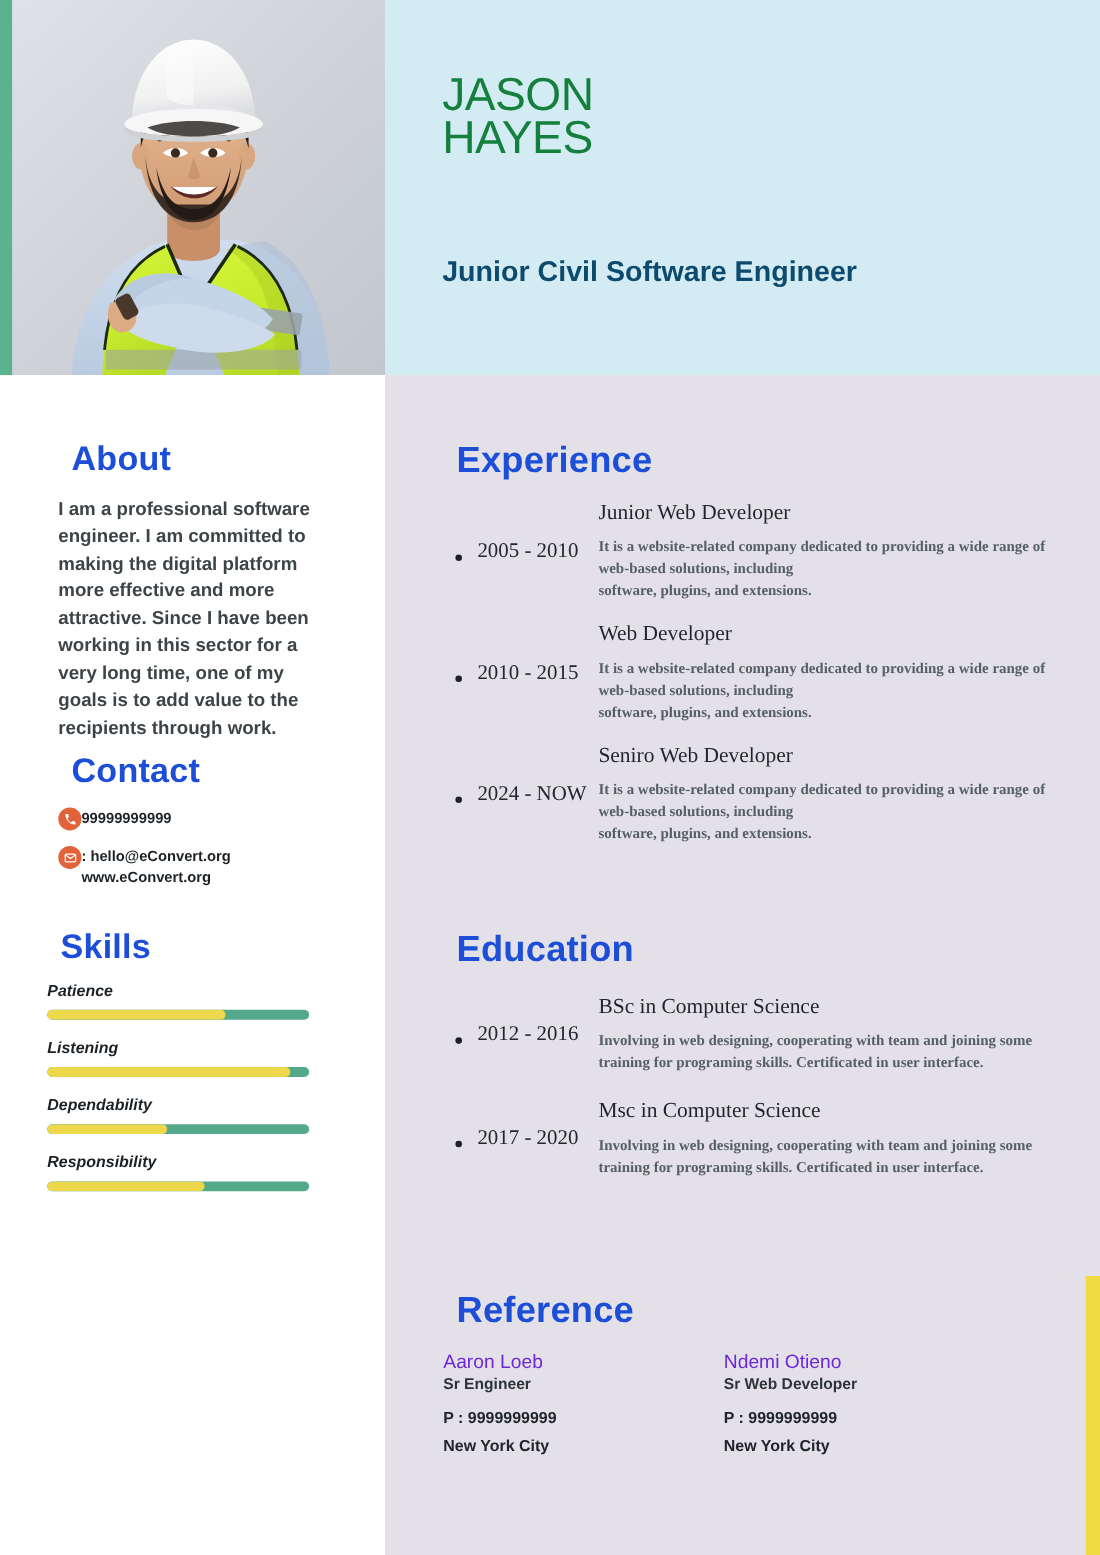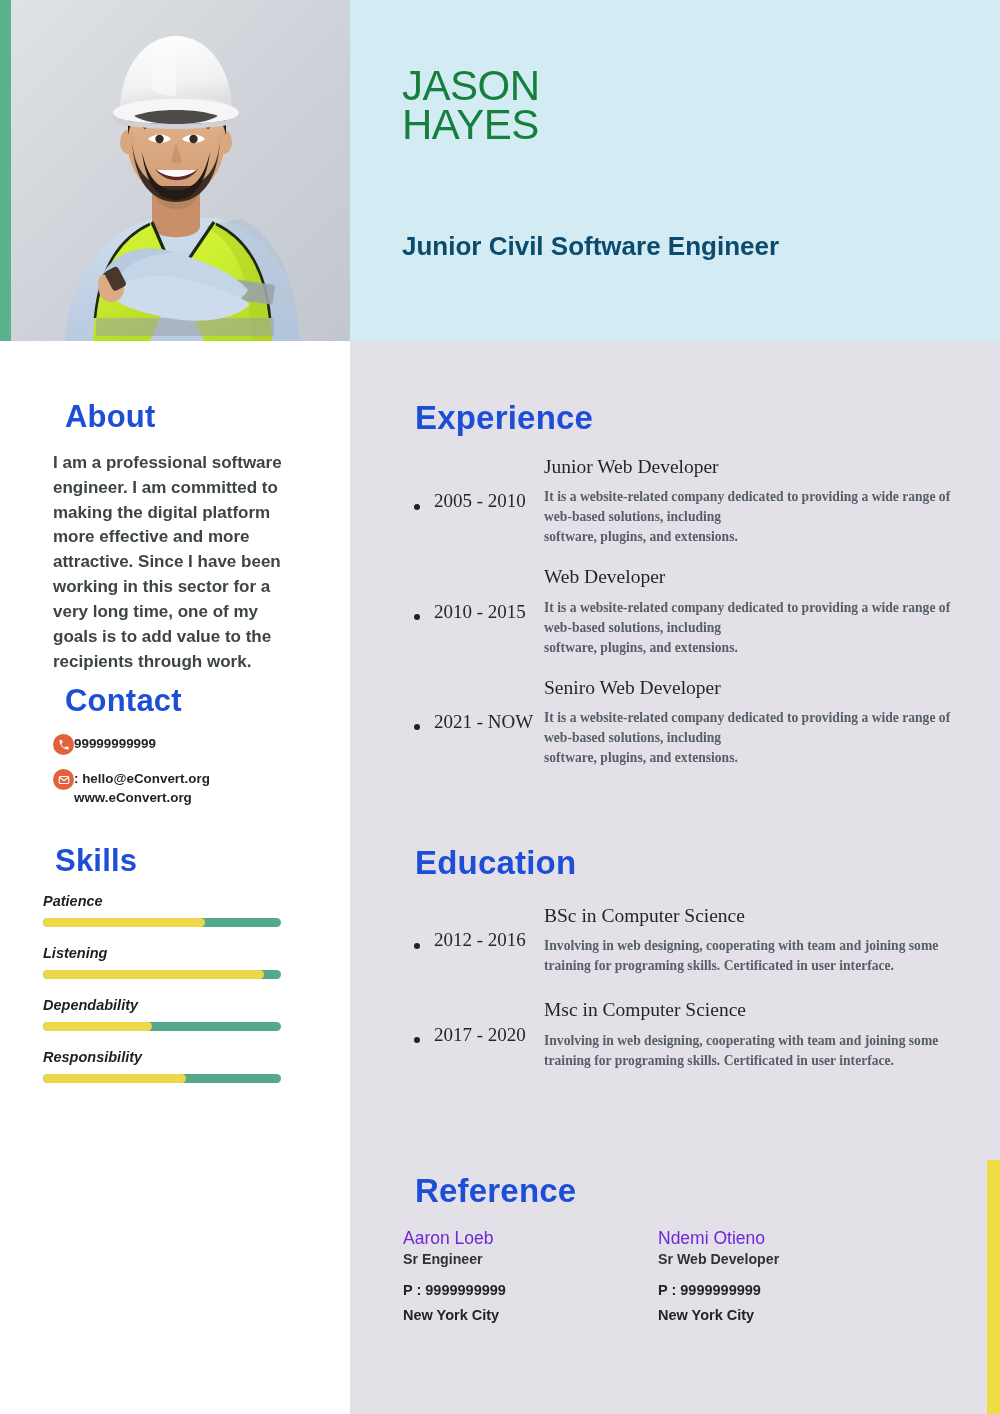--- a/index.html
+++ b/index.html
@@ -433,21 +433,21 @@
         <div class="entry-date">2010 - 2015</div>
         <div class="entry-main">
           <div class="entry-title">Web Developer</div>
           <div class="entry-desc">It is a website-related company dedicated to providing a wide range of web-based solutions, including
 software, plugins, and extensions.</div>
         </div>
       </div>
 
       <div class="entry">
         <span class="bullet"></span>
-        <div class="entry-date">2021 - NOW</div>
+        <div class="entry-date">2024 - NOW</div>
         <div class="entry-main">
           <div class="entry-title">Seniro Web Developer</div>
           <div class="entry-desc">It is a website-related company dedicated to providing a wide range of web-based solutions, including
 software, plugins, and extensions.</div>
         </div>
       </div>
     </div>
 
     <div class="edu-wrap">
       <h2 class="sec-title right">Education</h2>

